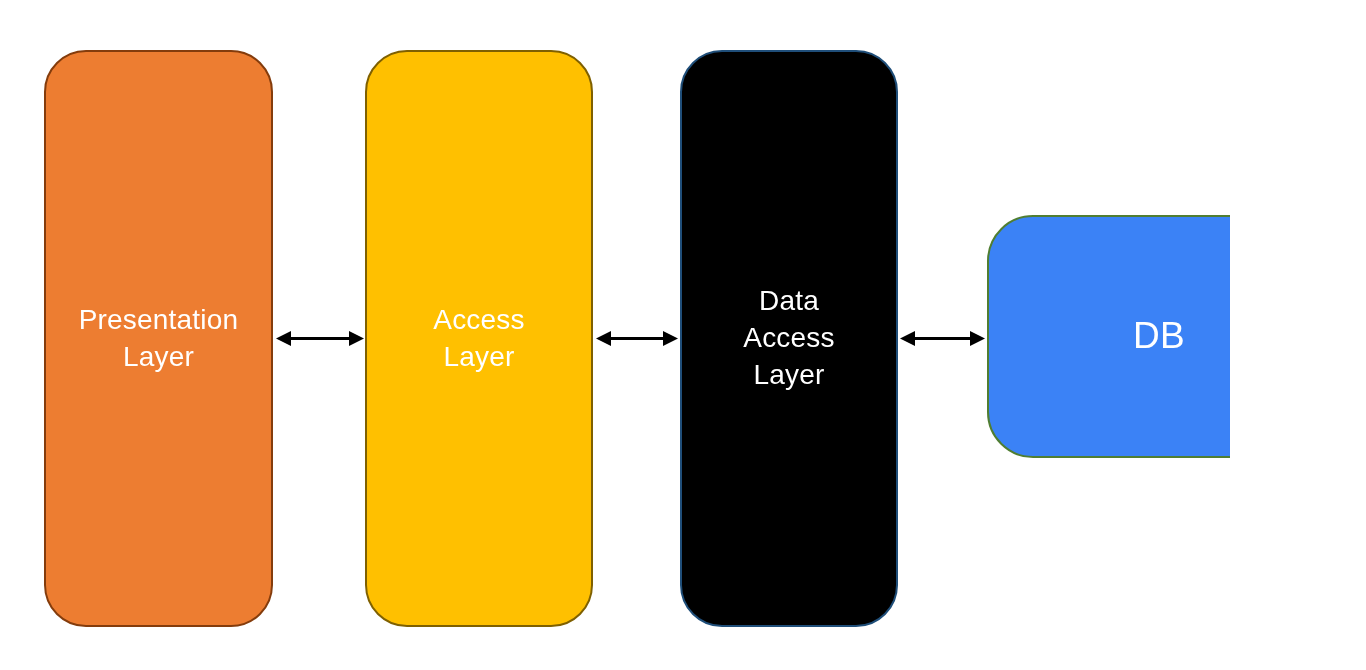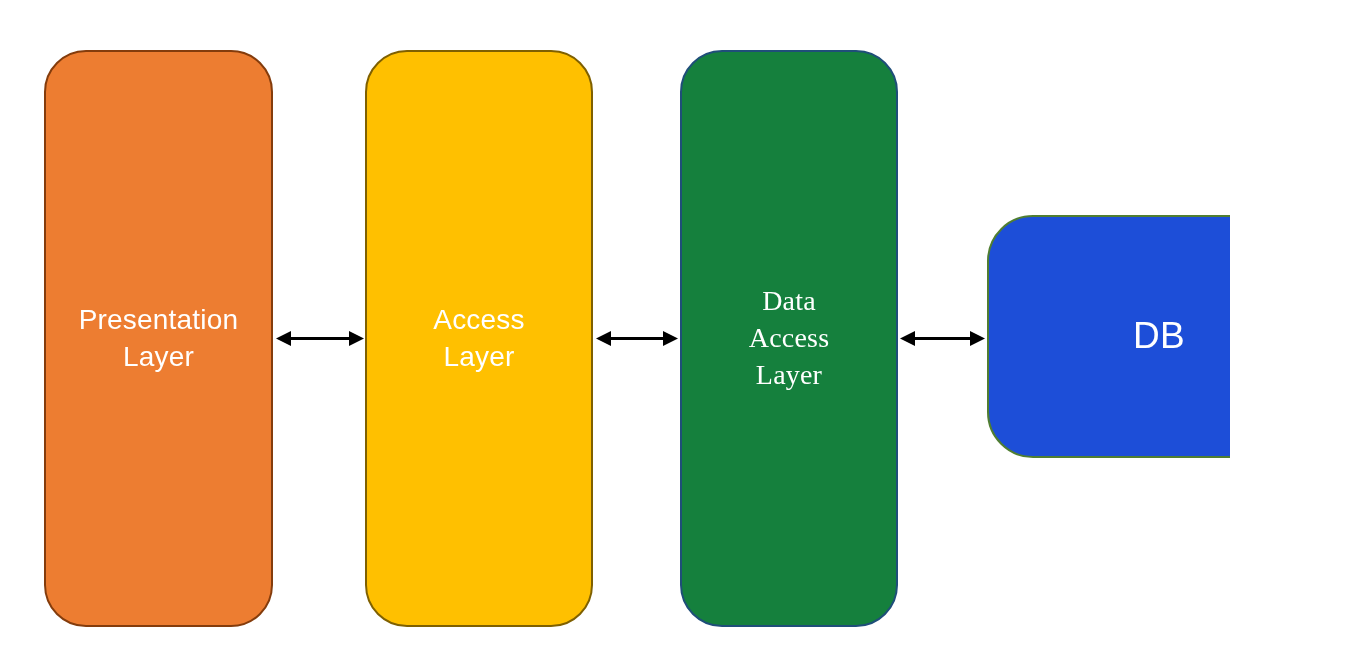--- a/index.html
+++ b/index.html
@@ -86,31 +86,31 @@
   </div>
 
   <div class="connector" id="connector-2">
     <svg viewBox="0 0 82 21" preserveAspectRatio="none">
       <line x1="10" y1="10.5" x2="72" y2="10.5" stroke-width="3" style="stroke: rgb(0, 0, 0);"></line>
       <polygon points="0,10.5 15,3 15,18" style="fill: rgb(0, 0, 0);"></polygon>
       <polygon points="82,10.5 67,3 67,18" style="fill: rgb(0, 0, 0);"></polygon>
     </svg>
   </div>
 
-  <div class="shape box-tall" id="box-dataaccess" style="background-color: #15803d; border-color: rgb(31, 78, 121); font-family: Liberation Serif, serif;">
+  <div class="shape box-tall" id="box-dataaccess" style="background-color: #000000; border-color: rgb(31, 78, 121);">
     <span class="shape-label" style="color: rgb(255, 255, 255);">Data
 Access
 Layer</span>
   </div>
 
   <div class="connector" id="connector-3">
     <svg viewBox="0 0 85 21" preserveAspectRatio="none">
       <line x1="10" y1="10.5" x2="75" y2="10.5" stroke-width="3" style="stroke: rgb(0, 0, 0);"></line>
       <polygon points="0,10.5 15,3 15,18" style="fill: rgb(0, 0, 0);"></polygon>
       <polygon points="85,10.5 70,3 70,18" style="fill: rgb(0, 0, 0);"></polygon>
     </svg>
   </div>
 
-  <div class="shape" id="box-db" style="background-color: #1d4ed8; border-color: rgb(80, 126, 50);">
+  <div class="shape" id="box-db" style="background-color: #3b82f6; border-color: rgb(80, 126, 50);">
     <span class="shape-label" style="color: rgb(255, 255, 255);">DB</span>
   </div>
 
 </div>
 
 </body></html>

